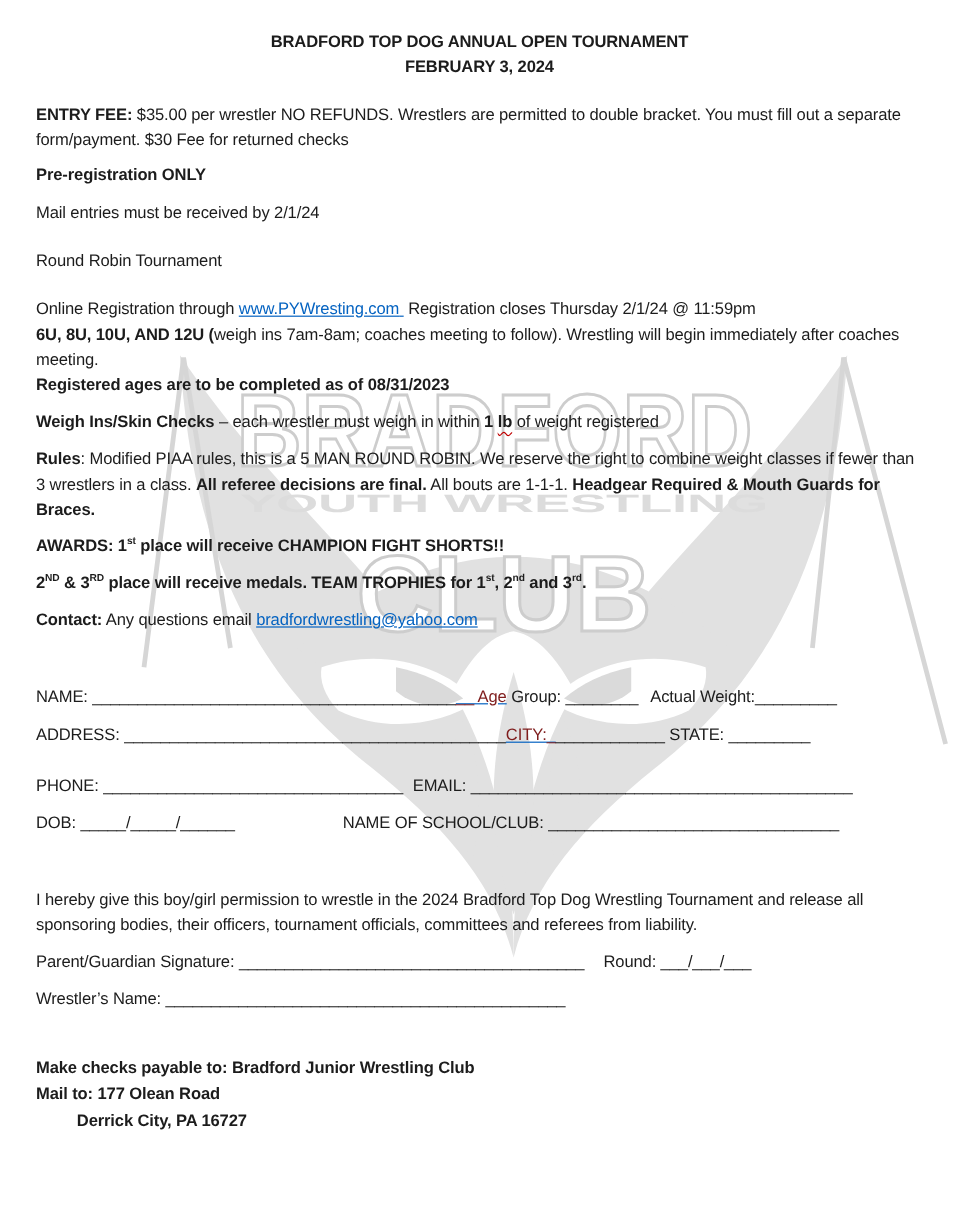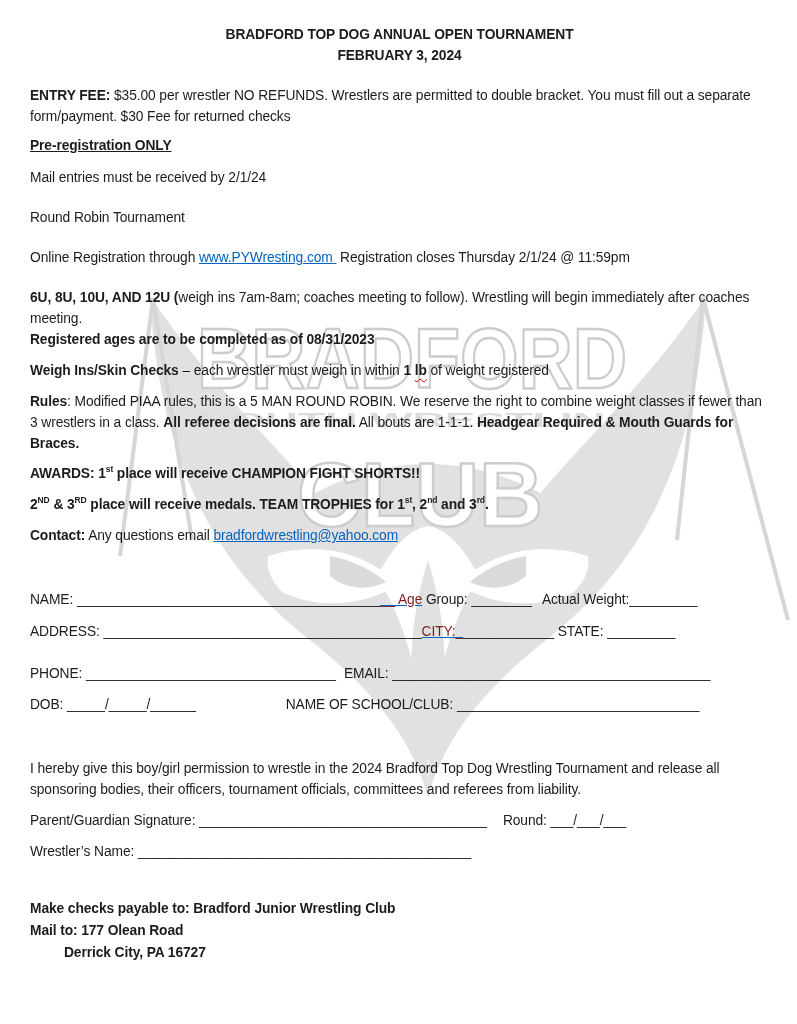--- a/index.html
+++ b/index.html
@@ -7,21 +7,21 @@
   .page{
     position:relative;width:797px;height:1024px;background:#ffffff;
     font-family:"Liberation Sans",sans-serif;
     font-size:13.8px;line-height:21px;color:#1c1c1c;letter-spacing:-0.1px;
   }
   .wm{position:absolute;left:0;top:0;width:797px;height:1024px;z-index:0;pointer-events:none;}
   .content{position:relative;z-index:1;padding:24px 28px 0 30px;}
   p{margin:0;}
   .b{font-weight:bold;}
   .center{text-align:center;}
-  .ul{text-decoration:underline;}
+  .ul{}
   .link{color:#0563C1;text-decoration:underline;text-decoration-color:#0563C1;}
   .blueline{color:#7f1d1d;text-decoration:underline;text-decoration-color:#0563C1;}
   .squiggle{
     font-weight:bold;
     text-decoration:underline;text-decoration-style:wavy;
     text-decoration-color:#C00000;text-decoration-thickness:1px;text-underline-offset:3px;
   }
   sup{font-size:8.5px;line-height:0;font-weight:bold;}
   .fieldline{white-space:nowrap;}
   .pay{font-weight:bold;line-height:22px;}
@@ -78,21 +78,21 @@
     <p style="margin-top:19px"><span class="b">ENTRY FEE:</span><span> $35.00 per wrestler NO REFUNDS. Wrestlers are permitted to double bracket.  You must fill out a separate</span><br><span>form/payment.  $30 Fee for returned checks</span></p>
 
     <p style="margin-top:8px"><span class="b ul">Pre-registration ONLY</span></p>
 
     <p style="margin-top:11px">Mail entries must be received by 2/1/24</p>
 
     <p style="margin-top:19px">Round Robin Tournament</p>
 
     <p style="margin-top:19px"><span>Online Registration through </span><a href="#" class="link">www.PYWresting.com</a><span class="blueline">&nbsp;</span><span> Registration closes Thursday 2/1/24 @ 11:59pm</span></p>
 
-    <p style="margin-top:19px"><span class="b">6U, 8U, 10U, AND 12U (</span><span>weigh ins 7am-8am; coaches meeting to follow). Wrestling will begin immediately after coaches</span><br><span>meeting.</span><br><span class="b">Registered ages are to be completed as of 08/31/2023</span></p>
+    <p style=""><span class="b">6U, 8U, 10U, AND 12U (</span><span>weigh ins 7am-8am; coaches meeting to follow). Wrestling will begin immediately after coaches</span><br><span>meeting.</span><br><span class="b">Registered ages are to be completed as of 08/31/2023</span></p>
 
 
     <p style="margin-top:10px"><span class="b">Weigh Ins/Skin Checks</span><span> – each wrestler must weigh in within </span><span class="b">1 </span><span class="squiggle">lb</span><span> of weight registered</span></p>
 
     <p style="margin-top:10px"><span class="b">Rules</span><span>: Modified PIAA rules, this is a 5 MAN ROUND ROBIN.  We reserve the right to combine weight classes if fewer than</span><br><span>3 wrestlers in a class.  </span><span class="b">All referee decisions are final.</span><span>  All bouts are 1-1-1.  </span><span class="b">Headgear Required &amp; Mouth Guards for</span><br><span class="b">Braces.</span></p>
 
     <p class="b" style="margin-top:9px"><span>AWARDS: 1</span><sup>st</sup><span> place will receive CHAMPION FIGHT SHORTS!!</span></p>
 
     <p class="b" style="margin-top:10px"><span>2</span><sup>ND</sup><span> &amp; 3</span><sup>RD</sup><span> place will receive medals.  TEAM TROPHIES for 1</span><sup>st</sup><span>, 2</span><sup>nd</sup><span> and 3</span><sup>rd</sup><span>.</span></p>
 

